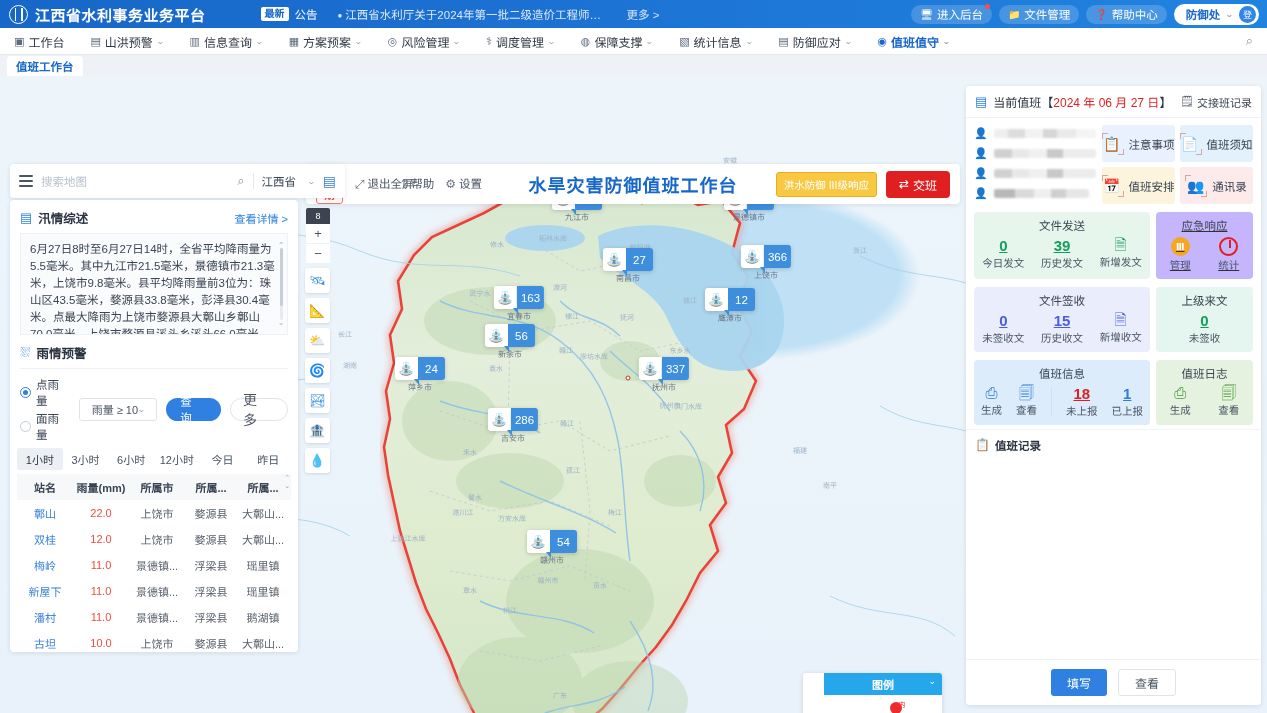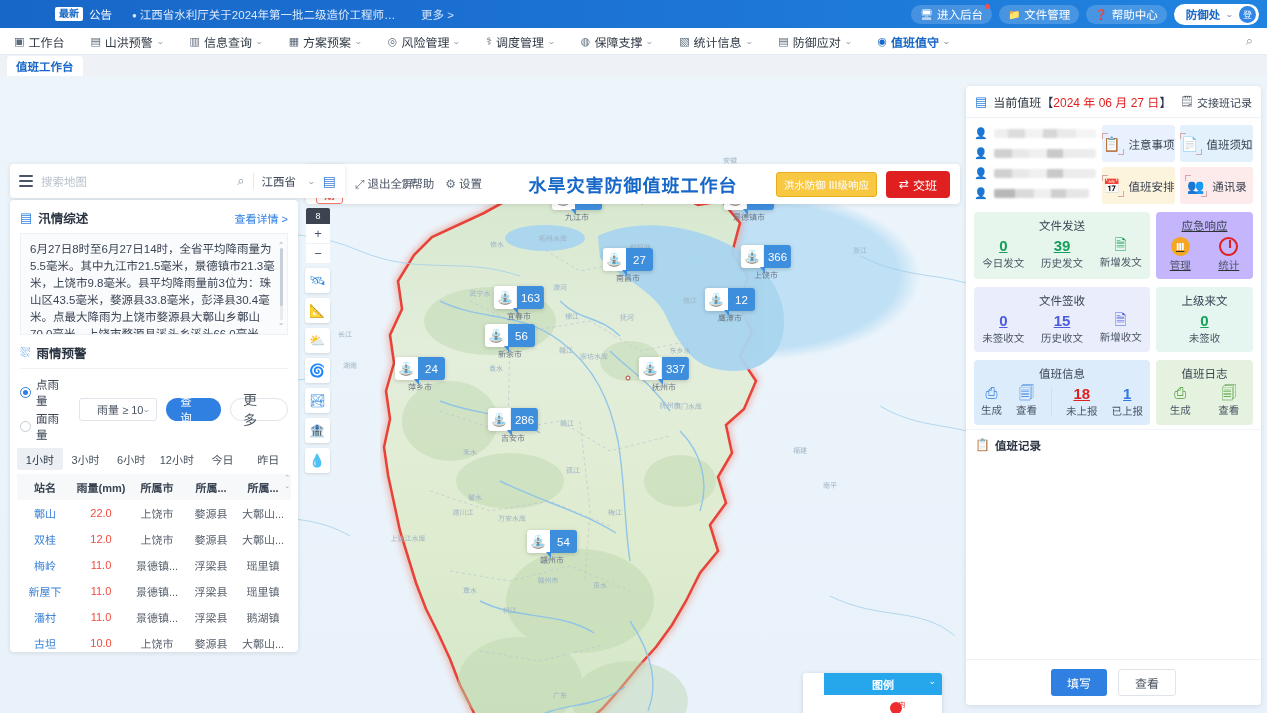--- a/index.html
+++ b/index.html
@@ -198,21 +198,21 @@
   .hr { height: 1px; background: #eef1f5; margin: 0 10px; }
 
   .query-row { display: flex; align-items: center; padding: 7px 10px 6px 10px; gap: 9px; }
   .radios { display: flex; flex-direction: column; gap: 2px; }
   .radio { display: flex; align-items: center; gap: 5px; font-size: 11.5px; color: #3a4453; }
   .rdot { width: 11px; height: 11px; border-radius: 50%; border: 1.5px solid #c3ccd7; background: #fff; position: relative; flex: none; }
   .rdot.on { border-color: #2f80e0; }
   .rdot.on:after { content: ""; position: absolute; left: 2px; top: 2px; width: 5px; height: 5px; border-radius: 50%; background: #2f80e0; }
   .select {
     border: 1px solid #dfe4ea; border-radius: 3px; height: 23px; width: 78px;
-    display: flex; align-items: center; justify-content: flex-end;
+    display: flex; align-items: center; justify-content: center;
     padding: 0 6px; font-size: 11px; color: #47525f;
   }
   .btn-primary {
     background: #2f80e0; color: #fff; border-radius: 12px; height: 23px;
     padding: 0 14px; display: flex; align-items: center; font-size: 11.5px; letter-spacing: 2px;
   }
   .btn-ghost {
     border: 1px solid #dfe4ea; color: #47525f; border-radius: 12px; height: 23px;
     padding: 0 12px; display: flex; align-items: center; font-size: 14px; letter-spacing: 2px;
   }
@@ -383,20 +383,24 @@
   }
   .f-btn-primary { background: #2f80e0; color: #fff; font-size: 12px; padding: 5px 16px; border-radius: 3px; }
   .f-btn-ghost { border: 1px solid #dfe4ea; color: #47525f; font-size: 12px; padding: 4px 16px; border-radius: 3px; }
 </style>
 </head>
 <body>
 
 <div class="app">
 
   <div class="topbar">
+    <div class="topbar-logo">
+      <div class="logo-mark"></div>
+      <div class="brand-title">江西省水利事务业务平台</div>
+    </div>
     <div class="notice">
       <span class="notice-badge">最新</span>
       <span class="notice-label">公告</span>
       <span class="notice-text"><span class="dot">●</span><span>江西省水利厅关于2024年第一批二级造价工程师（水利工程...</span></span>
       <span class="notice-more">更多 &gt;</span>
     </div>
     <div class="topbar-right">
       <div class="pill">
         <span class="gi">🖥</span>
         <span>进入后台</span>

